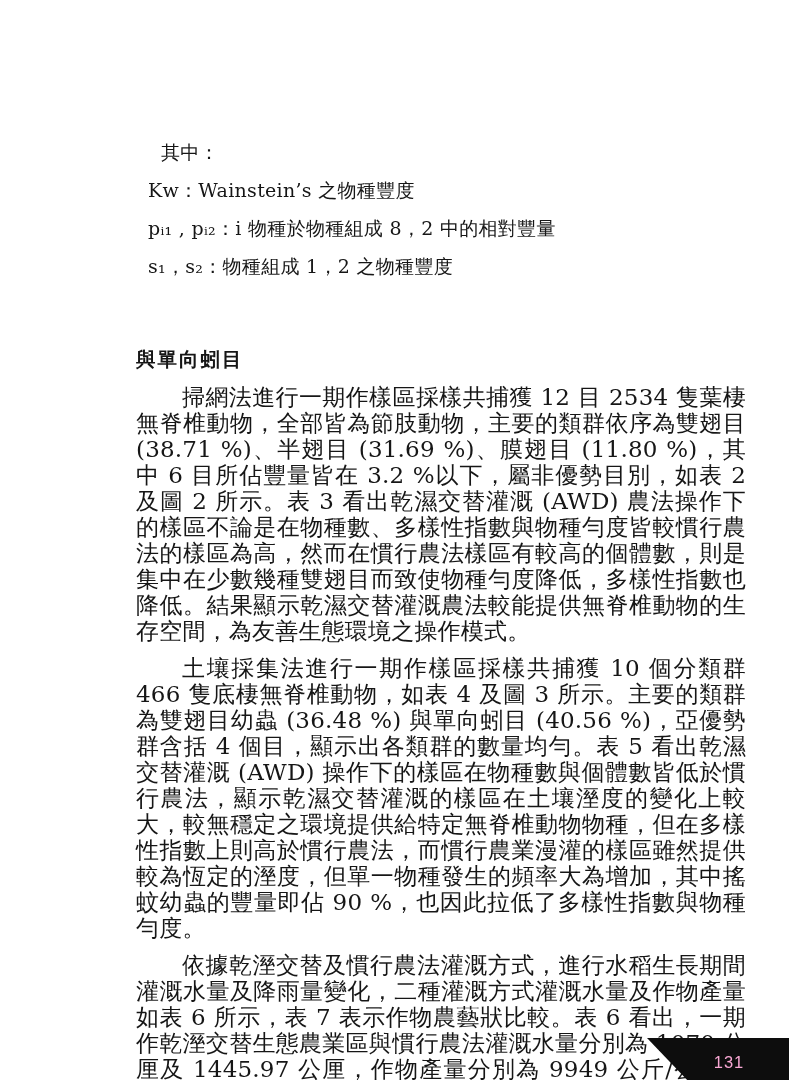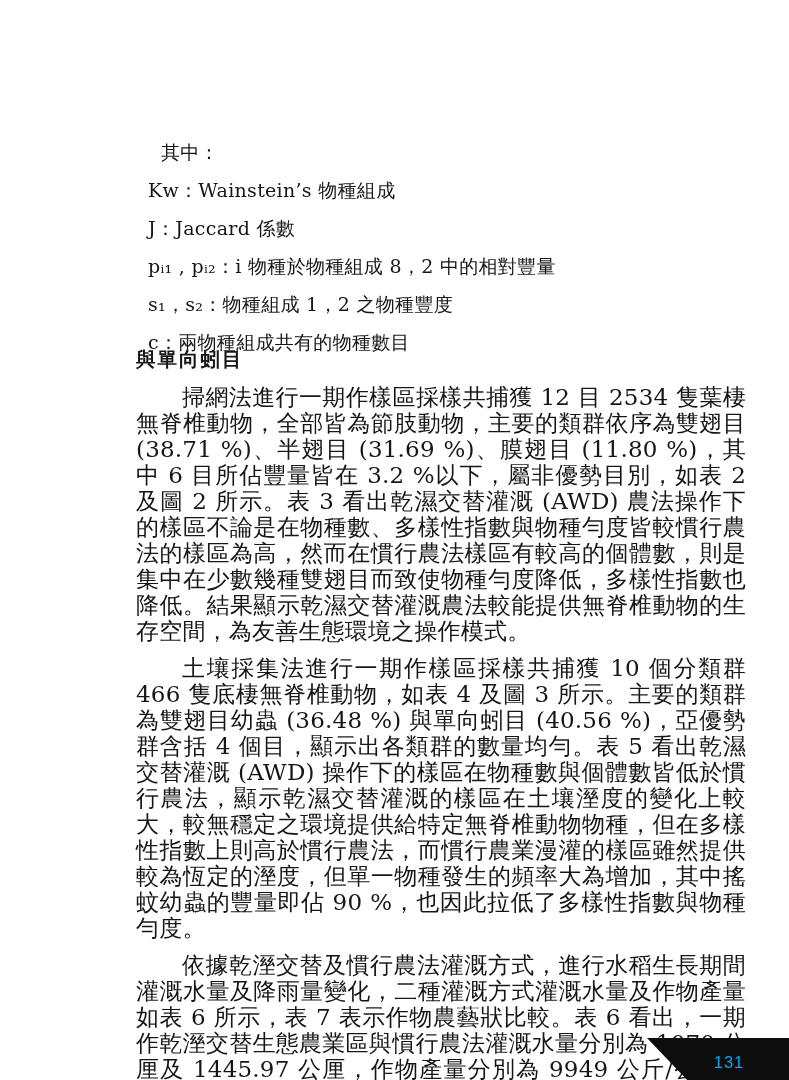--- a/index.html
+++ b/index.html
@@ -62,37 +62,35 @@
     height: 49px;
     background: #0d0d0d;
     clip-path: polygon(0 0, 100% 0, 100% 100%, 33% 100%);
     display: flex;
     align-items: center;
     justify-content: center;
   }
   .page-num {
     font-family: "Liberation Sans", "DejaVu Sans", sans-serif;
     font-size: 16.5px;
-    color: #0ea5e9;
+    color: #f9a8d4;
     padding-left: 22px;
     letter-spacing: 1px;
   }
 </style>
 </head>
 <body>
 
 <div class="page">
 
   <div class="defs">
     <div class="def-intro">其中：</div>
-    <div class="def-line">Kw：Wainstein’s 物種組成</div>
-    <div class="def-line">J：Jaccard 係數</div>
+    <div class="def-line">Kw：Wainstein’s 之物種豐度</div>
     <div class="def-line">pᵢ₁ , pᵢ₂：i 物種於物種組成 8，2 中的相對豐量</div>
     <div class="def-line">s₁，s₂：物種組成 1，2 之物種豐度</div>
-    <div class="def-line">c：兩物種組成共有的物種數目</div>
   </div>
 
   <div class="body-text">
     <h2 class="heading">與單向蚓目</h2>
     <p class="para">掃網法進行一期作樣區採樣共捕獲 12 目 2534 隻葉棲無脊椎動物，全部皆為節肢動物，主要的類群依序為雙翅目 (38.71 %)、半翅目 (31.69 %)、膜翅目 (11.80 %)，其中 6 目所佔豐量皆在 3.2 %以下，屬非優勢目別，如表 2 及圖 2 所示。表 3 看出乾濕交替灌溉 (AWD) 農法操作下的樣區不論是在物種數、多樣性指數與物種勻度皆較慣行農法的樣區為高，然而在慣行農法樣區有較高的個體數，則是集中在少數幾種雙翅目而致使物種勻度降低，多樣性指數也降低。結果顯示乾濕交替灌溉農法較能提供無脊椎動物的生存空間，為友善生態環境之操作模式。</p>
     <p class="para">土壤採集法進行一期作樣區採樣共捕獲 10 個分類群 466 隻底棲無脊椎動物，如表 4 及圖 3 所示。主要的類群為雙翅目幼蟲 (36.48 %) 與單向蚓目 (40.56 %)，亞優勢群含括 4 個目，顯示出各類群的數量均勻。表 5 看出乾濕交替灌溉 (AWD) 操作下的樣區在物種數與個體數皆低於慣行農法，顯示乾濕交替灌溉的樣區在土壤溼度的變化上較大，較無穩定之環境提供給特定無脊椎動物物種，但在多樣性指數上則高於慣行農法，而慣行農業漫灌的樣區雖然提供較為恆定的溼度，但單一物種發生的頻率大為增加，其中搖蚊幼蟲的豐量即佔 90 %，也因此拉低了多樣性指數與物種勻度。</p>
     <p class="para">依據乾溼交替及慣行農法灌溉方式，進行水稻生長期間灌溉水量及降雨量變化，二種灌溉方式灌溉水量及作物產量如表 6 所示，表 7 表示作物農藝狀比較。表 6 看出，一期作乾溼交替生態農業區與慣行農法灌溉水量分別為 1070 公厘及 1445.97 公厘，作物產量分別為 9949 公斤/公頃及 9918 公斤/公頃，顯示乾溼交替生態農業區較慣行農法節省水量為 26 %，作物產量增加 0.3。二期作乾溼交替生態農業區與慣行農法灌溉水量分別分別為 757 公厘及 1124 公厘，作物產量分別為 5178 公斤/公頃及 7558 公斤/公頃，顯示乾溼交替生態農業區較慣行農法節省水量為 39 %，作物產量減產 31.5 %。</p>
   </div>
 
   <div class="footer-banner">

